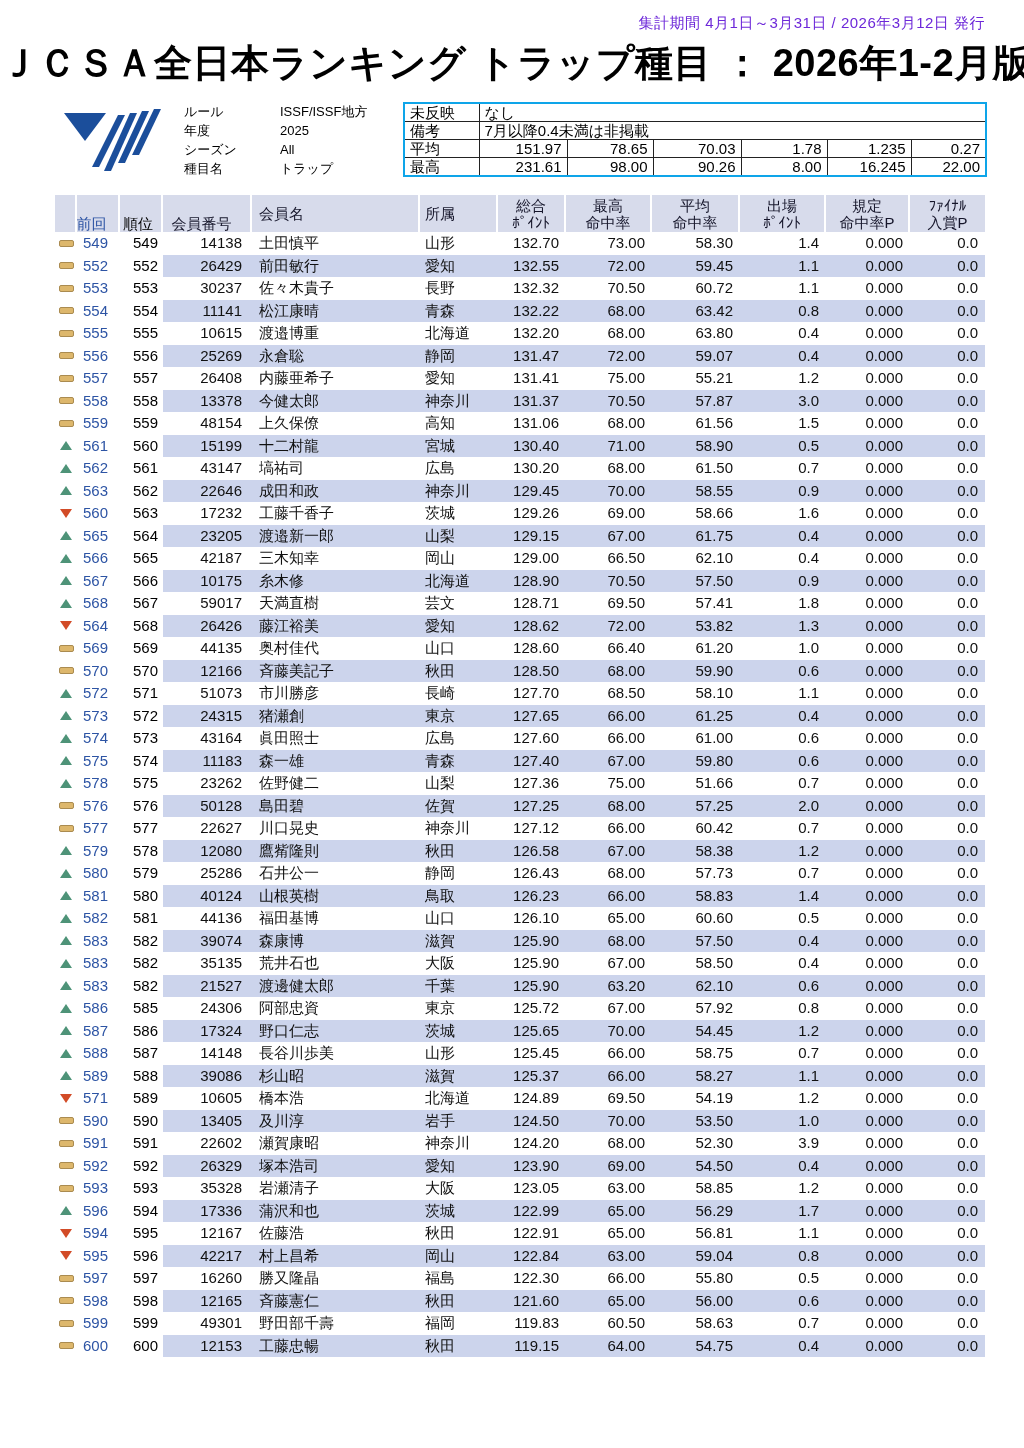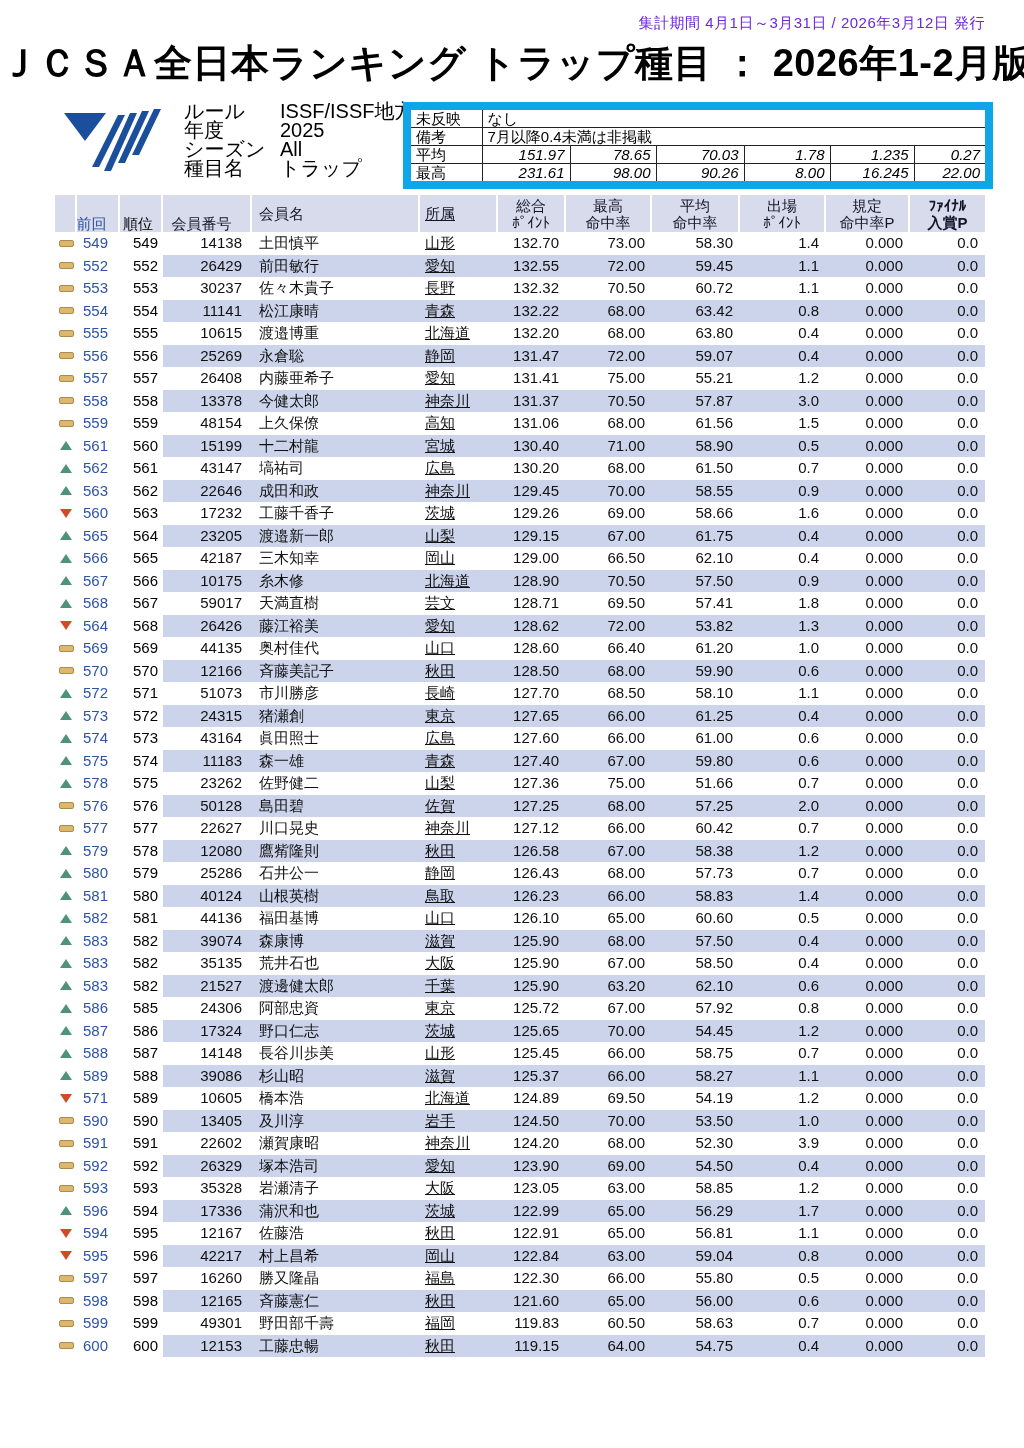--- a/index.html
+++ b/index.html
@@ -11,63 +11,63 @@
   .meta{
     position:absolute;top:14px;right:39px;font-size:15px;color:#6d28d9;
     letter-spacing:0.5px;
   }
   .title{
     position:absolute;top:38px;left:0;width:1024px;margin:0;
     text-align:center;font-size:38px;font-weight:bold;color:#000;
     letter-spacing:0.5px;white-space:nowrap;
   }
   .logo{position:absolute;left:57px;top:101px;}
-  .info{position:absolute;left:184px;top:102px;font-size:20px;line-height:19px;}
+  .info{position:absolute;left:184px;top:102px;font-size:13px;line-height:19px;}
   .info-row{display:flex;}
   .info-row .il{width:96px;}
   .info-row .iv{white-space:nowrap;}
 
   table.stats{
     position:absolute;left:403px;top:102px;width:582px;
-    border-collapse:collapse;border:8px solid #0ea5e9;
+    border-collapse:collapse;border:2px solid #0ea5e9;
     font-size:15px;table-layout:fixed;
   }
   table.stats td{
     border:1px solid #222;height:17px;padding:0 5px;line-height:17px;
     overflow:hidden;white-space:nowrap;
   }
   table.stats td.sl{text-align:left;}
   table.stats td.sv{text-align:left;}
-  table.stats td.sn{text-align:right;font-style:italic;}
+  table.stats td.sn{text-align:right;}
 
   .ranking{position:absolute;left:55px;top:195px;width:930px;}
   .hrow{display:flex;height:37px;}
   .hcell{
     box-sizing:border-box;background:var(--header_bg,#d7dbeb);
     border-right:2px solid #fff;
     display:flex;flex-direction:column;align-items:center;justify-content:center;
     font-size:15px;line-height:17px;color:#15152a;overflow:hidden;white-space:nowrap;
   }
-  .hcell:last-child{border-right:none;font-weight:bold;}
+  .hcell:last-child{border-right:none;}
   .hcell.c-name,.hcell.c-aff{align-items:flex-start;}
   .hcell.c-name{padding-left:7px;}
   .hcell.c-aff{padding-left:5px;}
 
   .drow{display:flex;height:22.5px;}
   .cell{
     box-sizing:border-box;display:flex;align-items:center;
     font-size:15px;line-height:22.5px;overflow:hidden;white-space:nowrap;color:#111;
   }
   .drow:nth-child(even) .bandable{background:var(--band,#ccd4ec);}
   .c-trend{width:22px;justify-content:center;}
   .c-prev{width:43px;justify-content:flex-end;padding-right:12px;color:var(--prev_blue,#2d54a4);}
   .c-rank{width:43px;justify-content:flex-end;padding-right:5px;font-weight:normal;color:#000;}
   .c-member{width:89px;justify-content:flex-end;padding-right:10px;}
   .c-name{width:168px;padding-left:7px;}
-  .c-aff{width:78px;padding-left:5px;text-decoration:underline;}
+  .c-aff{width:78px;padding-left:5px;}
   .c-total{width:68px;}
   .c-best{width:86px;}
   .c-avg{width:88px;}
   .c-attend{width:86px;}
   .c-kitei{width:84px;}
   .c-final{width:75px;}
   .cell.num{justify-content:flex-end;padding-right:7px;}
 
   .tmark{display:block;}
   .tmark.same{width:13px;height:5px;background:var(--same_tan,#ddb76c);

